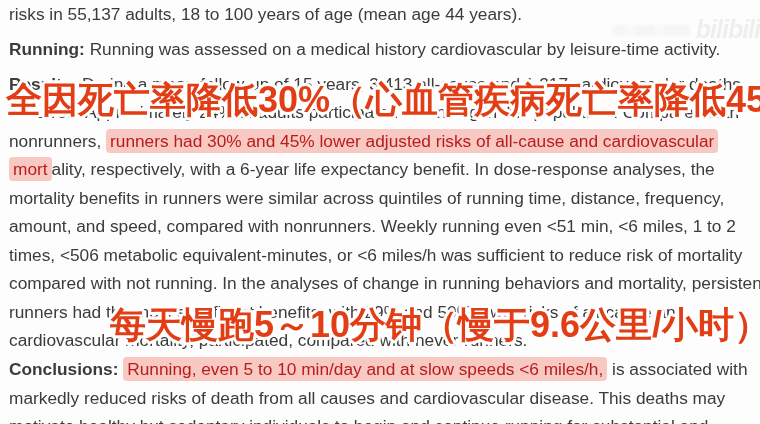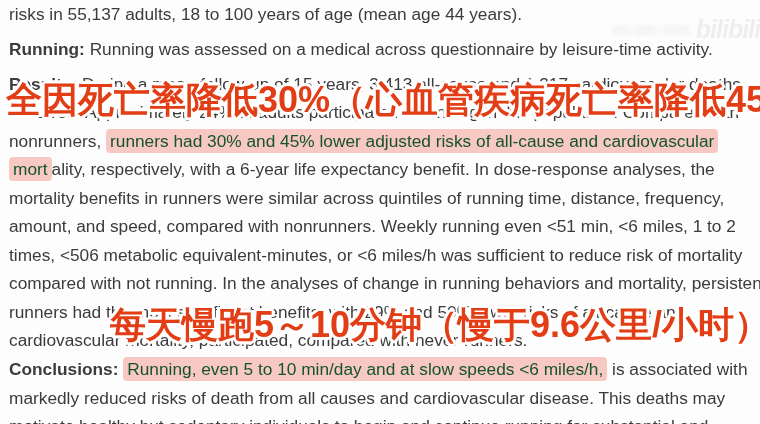--- a/index.html
+++ b/index.html
@@ -14,21 +14,21 @@
     padding:0 0 0 9px;
     font-size:17.3px;line-height:28.45px;
   }
   .para{margin:0;}
   .para:nth-of-type(2){margin-top:6.5px;}
   .para:nth-of-type(3){margin-top:6.5px;}
   .para:nth-of-type(4){margin-top:1px;}
   .line{white-space:nowrap;}
   .b{font-weight:bold;}
   .hl{
-    background:#f8c8c3;color:#14532d;
+    background:#f8c8c3;color:#b91c1c;
     border-radius:4px;padding:2px 4px;
   }
   .overlay{
     position:absolute;white-space:nowrap;
     font-size:36px;line-height:44px;font-weight:bold;
     color:#e23d14;letter-spacing:0;
     text-shadow:
       -3px 0 0 #fff, 3px 0 0 #fff, 0 -3px 0 #fff, 0 3px 0 #fff,
       -2px -2px 0 #fff, 2px -2px 0 #fff, -2px 2px 0 #fff, 2px 2px 0 #fff,
       -3px -1px 0 #fff, 3px 1px 0 #fff, -1px 3px 0 #fff, 1px -3px 0 #fff;
@@ -51,21 +51,21 @@
   }
 </style>
 </head>
 <body>
 
 <div id="doc">
     <div class="para">
       <div class="line"><span class="">risks in 55,137 adults, 18 to 100 years of age (mean age 44 years).</span></div>
     </div>
     <div class="para">
-      <div class="line"><span class="b ">Running:</span><span class=""> Running was assessed on a medical across questionnaire by leisure-time activity.</span></div>
+      <div class="line"><span class="b ">Running:</span><span class=""> Running was assessed on a medical history cardiovascular by leisure-time activity.</span></div>
     </div>
     <div class="para">
       <div class="line"><span class="b ">Results:</span><span class=""> During a mean follow-up of 15 years, 3,413 all-cause and 1,217 cardiovascular deaths ,</span></div>
       <div class="line"><span class="">occurred. Approximately 24% of adults participated in running in this population. Compared with</span></div>
       <div class="line"><span class="">nonrunners, </span><span class="hl">runners had 30% and 45% lower adjusted risks of all-cause and cardiovascular</span></div>
       <div class="line"><span class="hl">mort</span><span class="">ality, respectively, with a 6-year life expectancy benefit. In dose-response analyses, the</span></div>
       <div class="line"><span class="">mortality benefits in runners were similar across quintiles of running time, distance, frequency,</span></div>
       <div class="line"><span class="">amount, and speed, compared with nonrunners. Weekly running even &lt;51 min, &lt;6 miles, 1 to 2</span></div>
       <div class="line"><span class="">times, &lt;506 metabolic equivalent-minutes, or &lt;6 miles/h was sufficient to reduce risk of mortality</span></div>
       <div class="line"><span class="">compared with not running. In the analyses of change in running behaviors and mortality, persistent</span></div>

